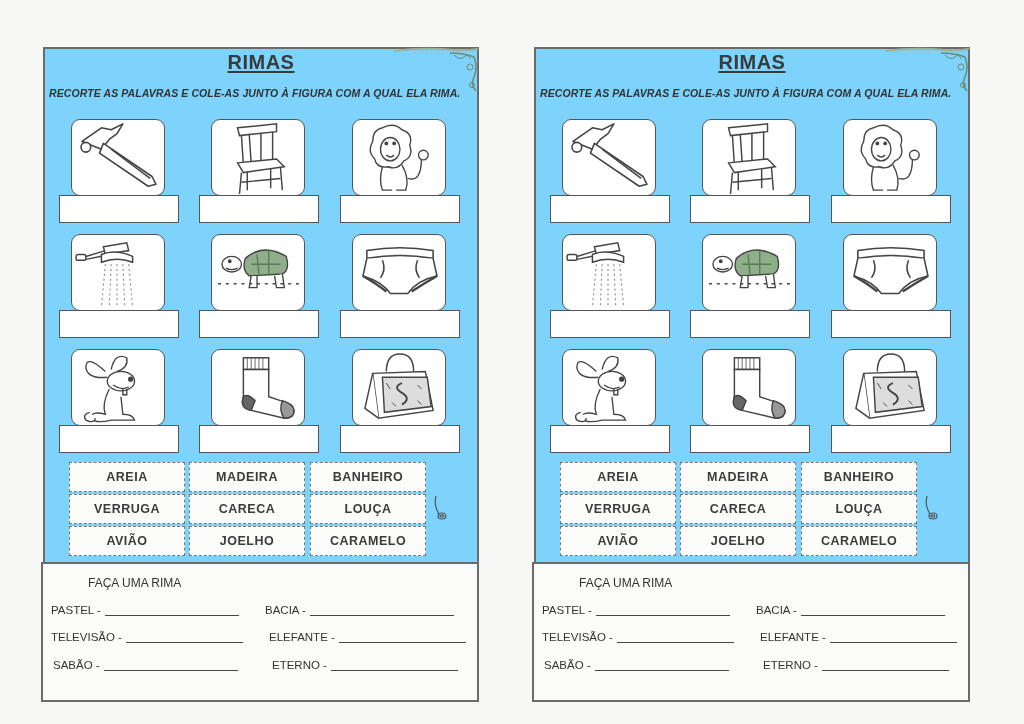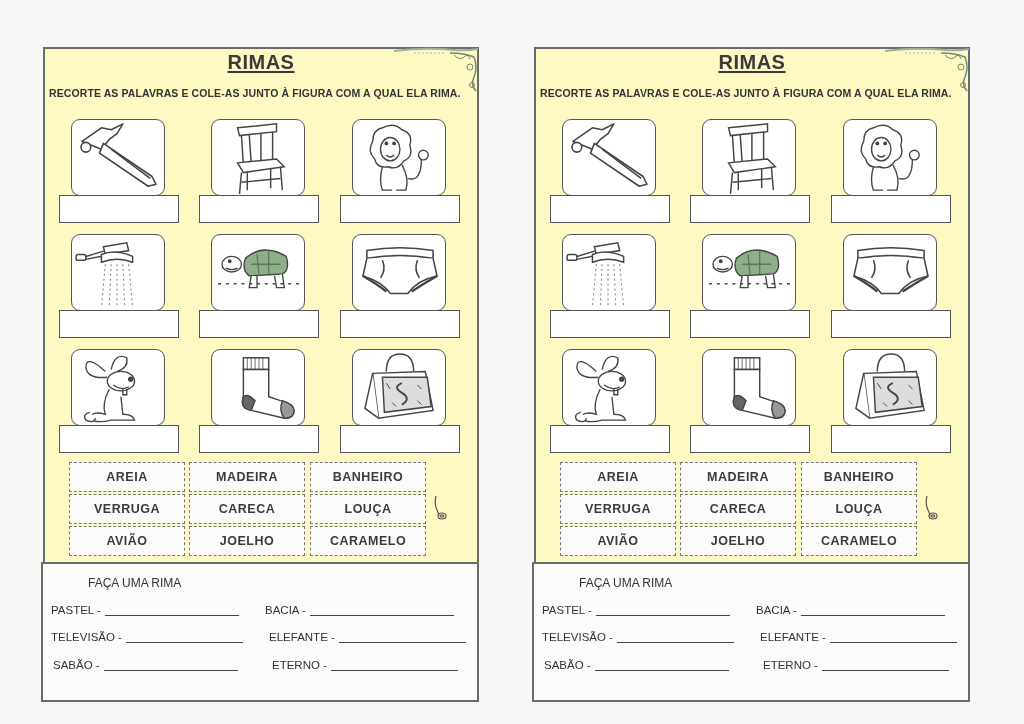--- a/index.html
+++ b/index.html
@@ -4,32 +4,32 @@
   <style>
     * { box-sizing: border-box; margin: 0; padding: 0; }
     html, body { width: 1024px; height: 724px; background: #f7f7f5; overflow: hidden; }
     body { position: relative; font-family: "Liberation Sans", sans-serif; color: #333; }
 
     .sheet { position: absolute; top: 0; width: 490px; height: 724px; }
     .sheet.left { left: 0; }
     .sheet.right { left: 491px; }
 
     .frame { position: absolute; left: 43px; top: 47px; width: 436px; height: 517px;
-             border: 2px solid #6b6b6b; border-bottom: 2px solid #6b6b6b; background: #fef9c3; }
+             border: 2px solid #6b6b6b; border-bottom: 2px solid #6b6b6b; background: #7dd3fc; }
     .bottom { position: absolute; left: 41px; top: 562px; width: 438px; height: 140px;
               border: 2px solid #6b6b6b; background: #fbfbfa; }
 
     .corner { position: absolute; right: -2px; top: -2px; width: 85px; height: 45px; }
 
     .title { position: absolute; top: 2px; left: 0; right: 0; text-align: center;
              font-family: "Liberation Sans", sans-serif; font-weight: bold; font-size: 20px;
              color: #3a3a3a; text-decoration: underline; text-decoration-thickness: 2px;
              text-underline-offset: 2px; letter-spacing: 0.5px; }
     .instr { position: absolute; top: 37px; left: 4px; width: 425px; font-weight: bold;
-             font-size: 10.5px; line-height: 14px; color: #333; letter-spacing: 0.1px; }
+             font-size: 10.5px; line-height: 14px; color: #333; letter-spacing: 0.1px; font-style: italic; }
 
     .card { position: absolute; width: 120px; height: 104px; }
     .card .img { position: absolute; left: 12px; top: 0; width: 94px; height: 77px;
                  border: 1.6px solid #555; border-radius: 9px; background: #fff; overflow: hidden; }
     .card .img svg { width: 100%; height: 100%; }
     .card .label-box { position: absolute; left: 0; top: 76px; width: 120px; height: 28px;
                        border: 1.6px solid #555; background: #fff; }
 
     .words { position: absolute; left: 24px; top: 413px; width: 370px; }
     .word { position: absolute; width: 116px; height: 30px; border: 1.3px dashed #777;

